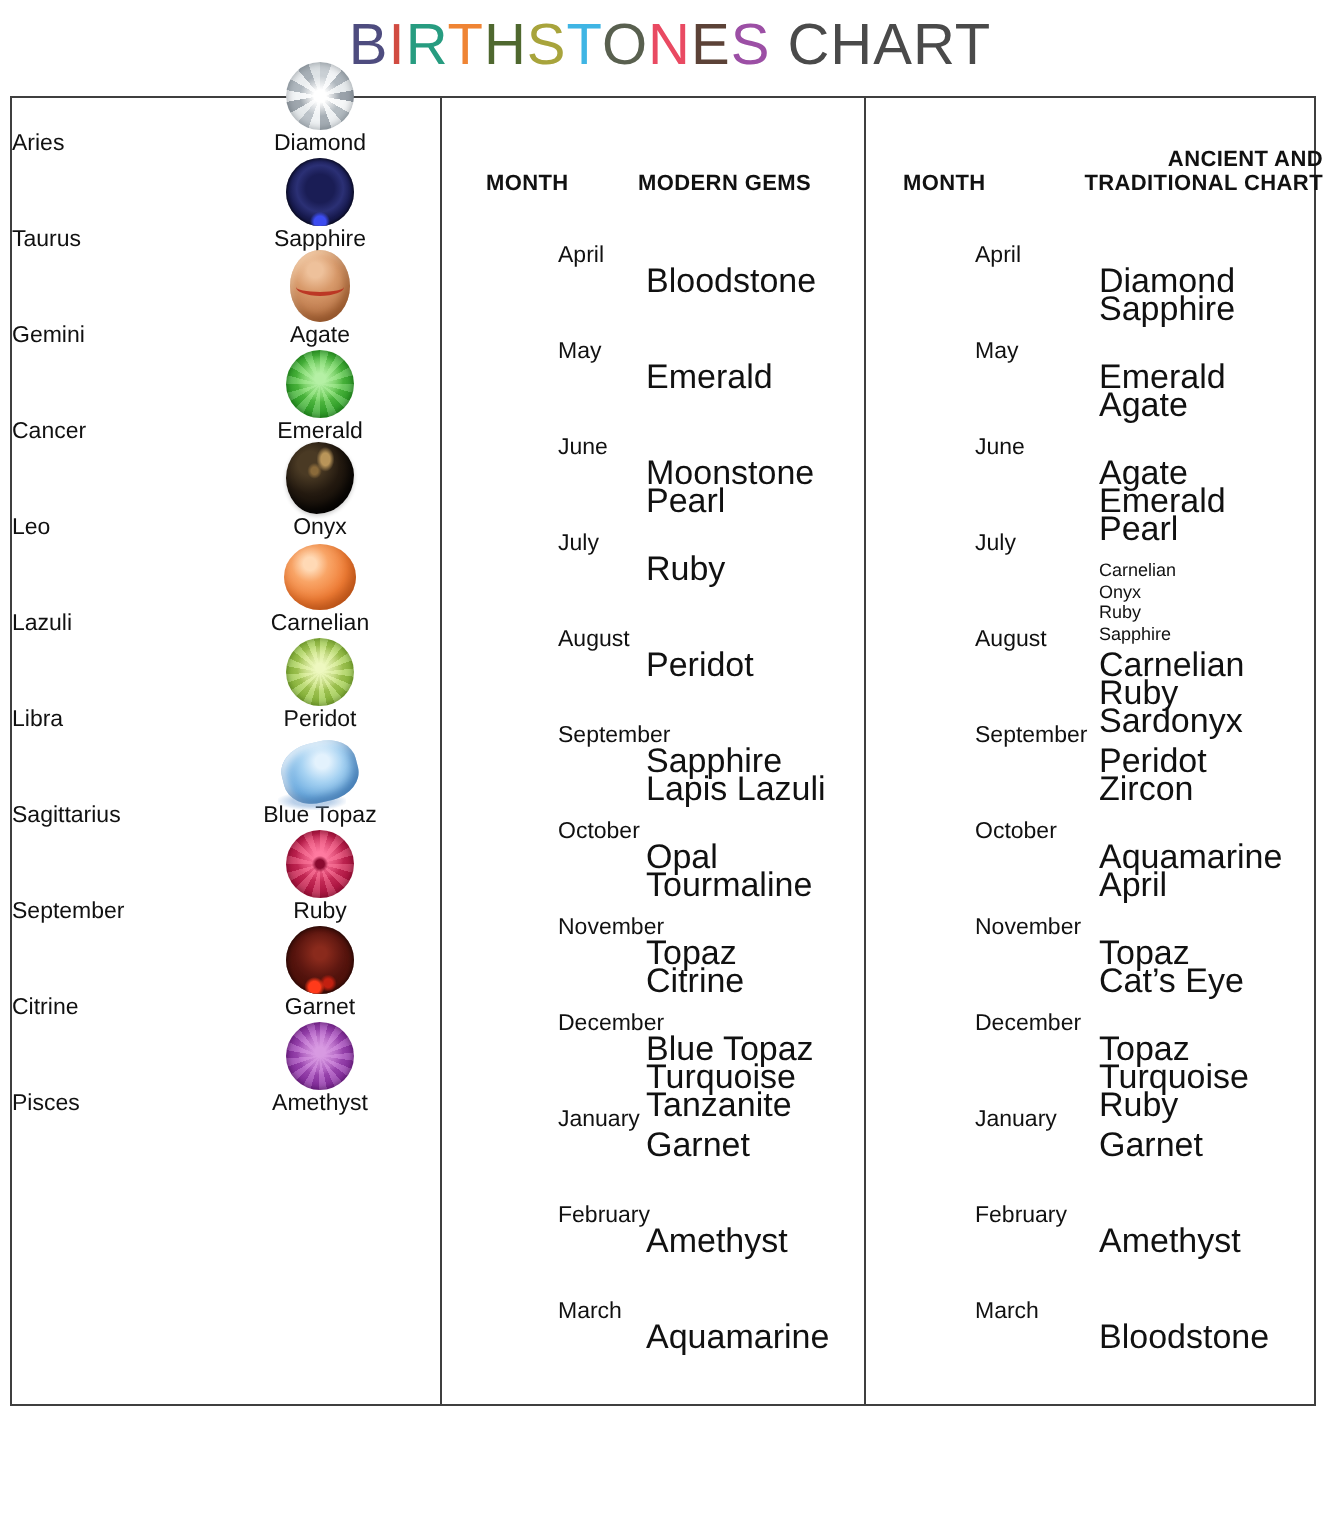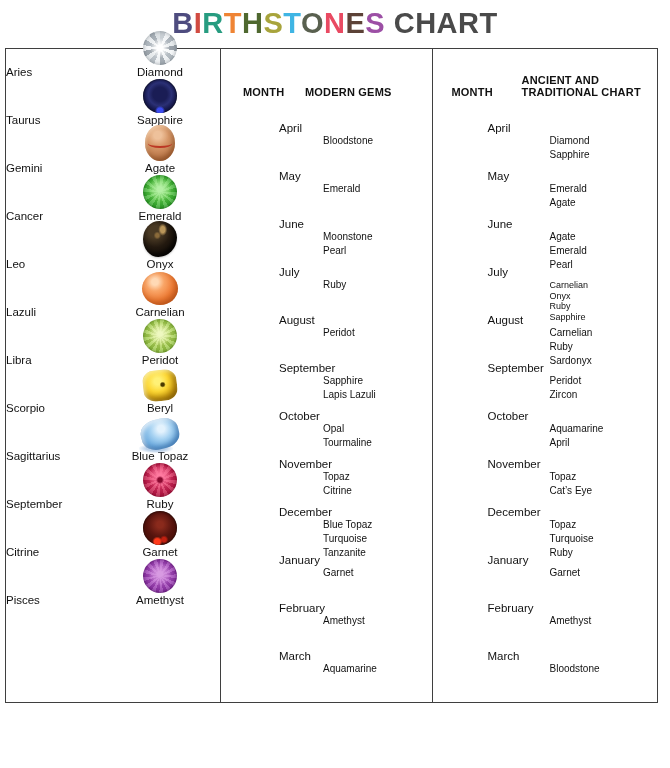--- a/index.html
+++ b/index.html
@@ -1,38 +1,38 @@
 <!DOCTYPE html>
 <html><head>
 <meta charset="utf-8">
 <style>
   html,body{margin:0;padding:0;background:#ffffff;}
   body{width:670px;height:768px;font-family:"Liberation Sans","DejaVu Sans",sans-serif;color:#111;}
-  .title{margin:7px 0 0;text-align:center;font-size:29px;font-weight:700;letter-spacing:.5px;line-height:33px;}
+  .title{margin:7px 0 0;text-align:center;font-size:29px;font-weight:400;letter-spacing:.5px;line-height:33px;}
   .chart{display:flex;width:653px;height:655px;margin:8px 0 0 5px;border:1.5px solid #3f3f3f;box-sizing:border-box;background:#fff;}
   .panel{position:relative;}
   .panel-zodiac{width:214px;}
   .panel-modern{width:211.5px;border-left:1.5px solid #3f3f3f;box-sizing:border-box;}
   .panel-ancient{flex:1;border-left:1.5px solid #3f3f3f;box-sizing:border-box;}
   .panel-header{position:relative;height:69px;}
   .h-col{position:absolute;bottom:20px;font-size:11px;font-weight:700;line-height:12px;letter-spacing:.2px;white-space:nowrap;}
   .panel-zodiac .h-col1{left:0;width:96px;text-align:center;}
   .panel-zodiac .h-col2{left:100px;width:120px;text-align:center;}
   .panel-modern .h-col1{left:22px;}
-  .panel-modern .h-col2{left:84px;}
+  .panel-modern .h-col2{left:98px;}
   .panel-ancient .h-col1{left:19px;}
-  .panel-ancient .h-col2{left:89px;width:140px;text-align:left;white-space:normal;}
+  .panel-ancient .h-col2{left:89px;width:140px;text-align:right;white-space:normal;}
   
   .zrow,.mrow{position:relative;height:48px;}
   .zodiac{position:absolute;left:0;top:17px;width:84px;text-align:left;font-size:11.5px;line-height:13px;}
   .gemwrap{position:absolute;left:98px;top:17px;width:112px;text-align:center;}
   .gemlabel{font-size:11.5px;line-height:13px;}
   .month{position:absolute;left:22px;top:4px;font-size:11.5px;line-height:13px;margin-left:36px;}
   .panel-ancient .month{left:19px;}
-  .gems{position:absolute;left:102px;top:16px;font-size:10px;line-height:14px;}
+  .gems{position:absolute;left:102px;top:16px;font-size:17px;line-height:14px;}
   .panel-ancient .gems{left:117px;}
   .mrow.small .gems{font-size:9px;line-height:10.5px;top:18px;}
   
   .gem{position:absolute;bottom:calc(100% + 1px);left:50%;transform:translateX(-50%);width:34px;height:34px;z-index:0;}
   .gem::before{content:"";position:absolute;inset:0;border-radius:50%;}
   .gem::after{content:"";position:absolute;}
   .gem--diamond::before{
     background:
       radial-gradient(circle at 50% 50%,#ffffff 0 13%,rgba(255,255,255,0) 42%),
       conic-gradient(#c9cfd4 0 20deg,#f2f4f6 0 40deg,#aeb6bd 0 60deg,#e8ecee 0 80deg,#9aa2aa 0 100deg,#f5f7f8 0 120deg,#b4bcc2 0 140deg,#eef1f3 0 160deg,#a6aeb5 0 180deg,#f0f3f5 0 200deg,#bcc3c9 0 220deg,#e6eaec 0 240deg,#9fa7ae 0 260deg,#f3f5f7 0 280deg,#b0b8bf 0 300deg,#ebeef0 0 320deg,#a8b0b7 0 340deg,#dde2e5 0 360deg);
@@ -163,27 +163,20 @@
   </div>
 
   <div class="zrow">
     <div class="zodiac">Libra</div>
     <div class="gemwrap">
       <span class="gem gem--peridot"></span>
       <div class="gemlabel">Peridot</div>
     </div>
   </div>
 
-  <div class="zrow">
-    <div class="zodiac">Scorpio</div>
-    <div class="gemwrap">
-      <span class="gem gem--beryl"></span>
-      <div class="gemlabel">Beryl</div>
-    </div>
-  </div>
 
   <div class="zrow">
     <div class="zodiac">Sagittarius</div>
     <div class="gemwrap">
       <span class="gem gem--bluetopaz"></span>
       <div class="gemlabel">Blue Topaz</div>
     </div>
   </div>
 
   <div class="zrow">

